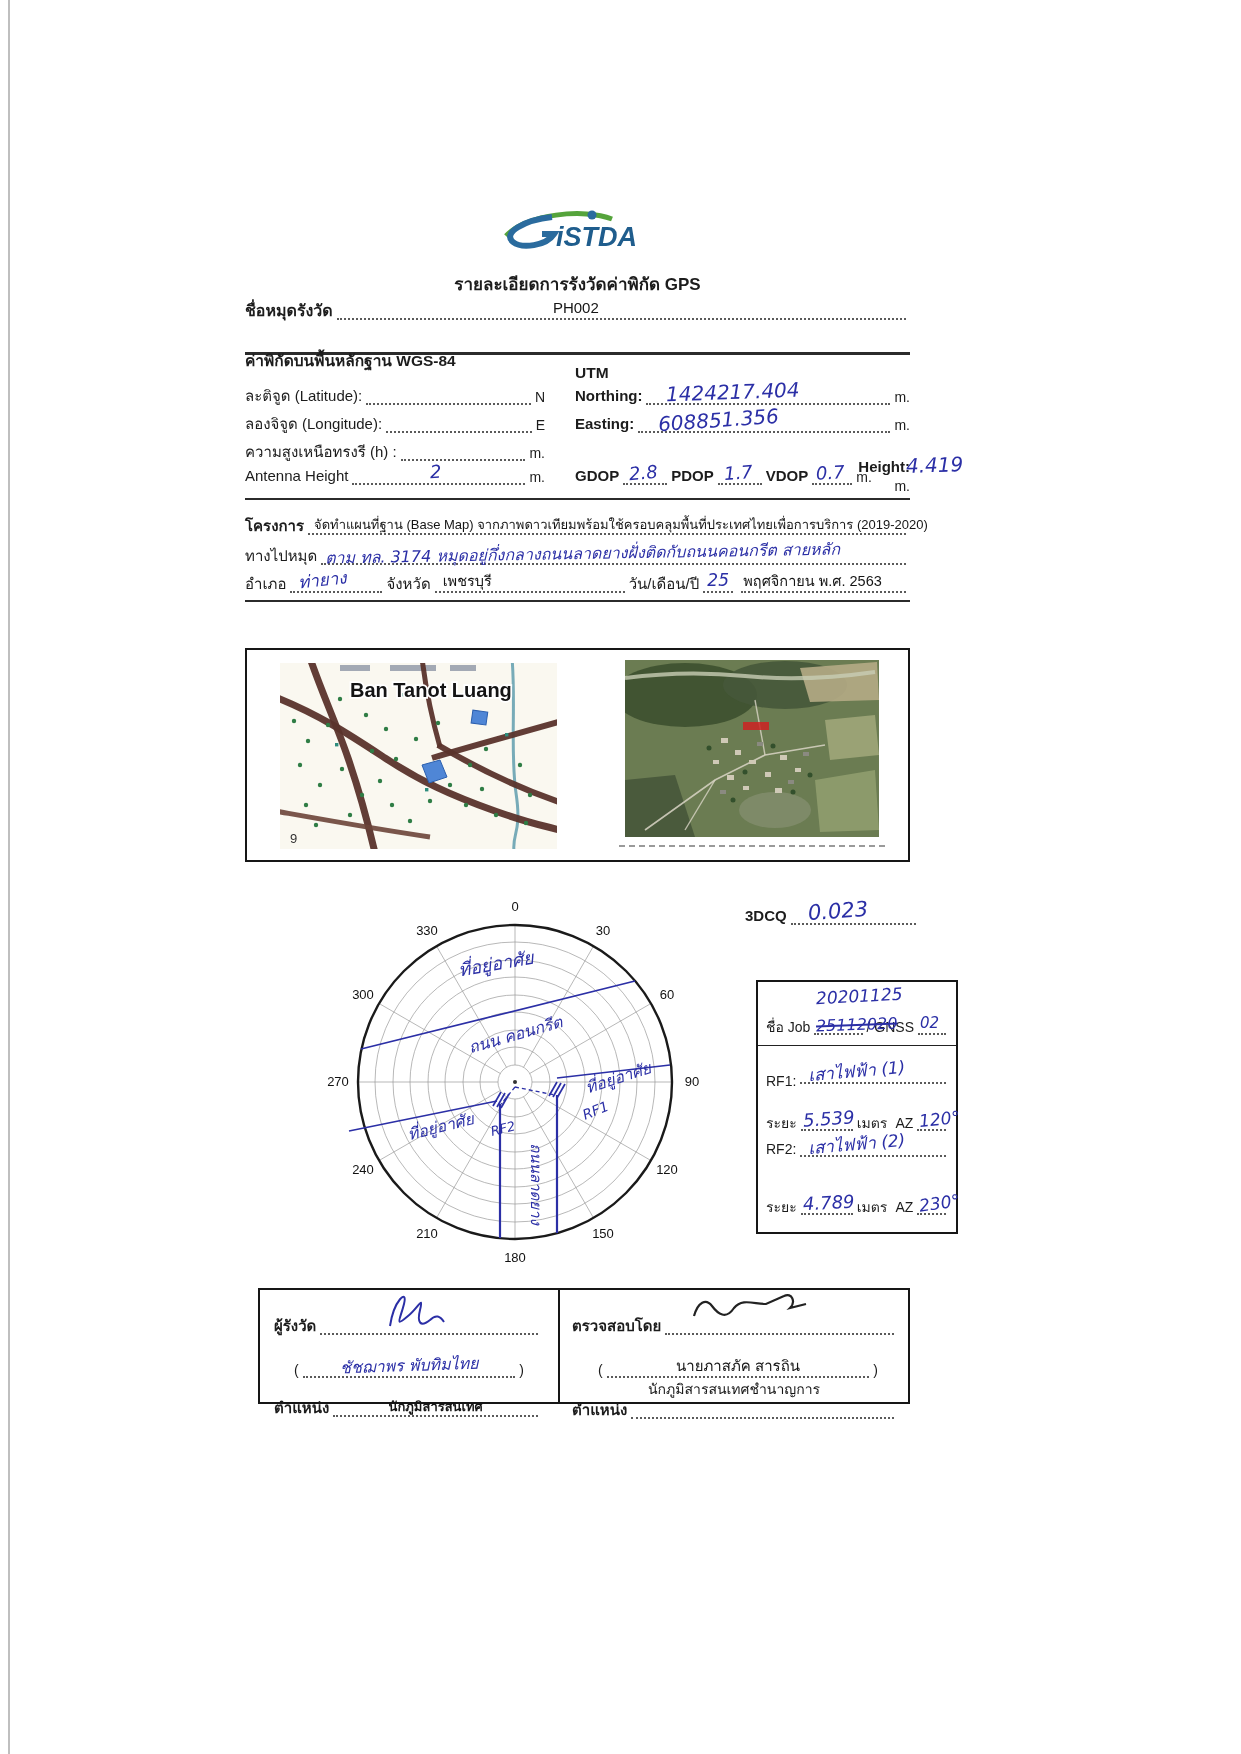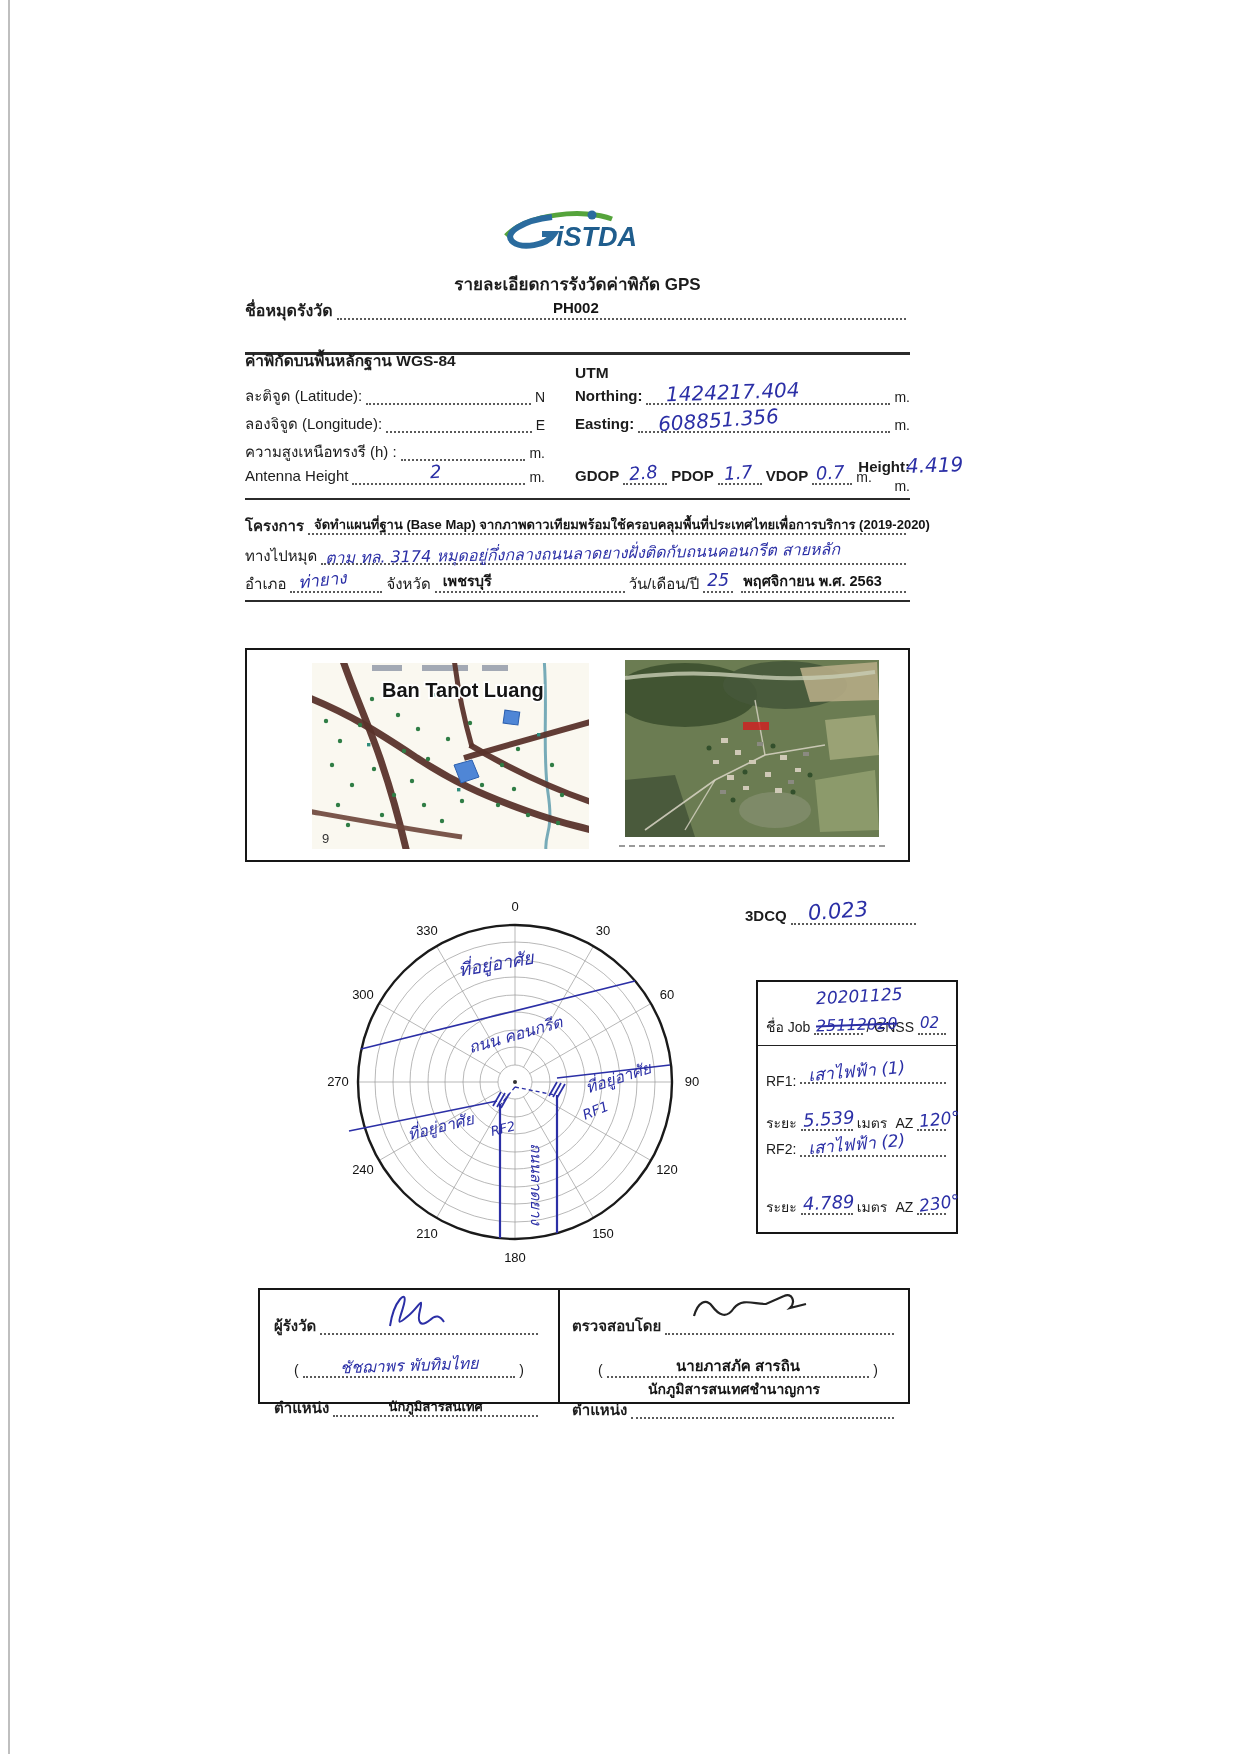--- a/index.html
+++ b/index.html
@@ -9,21 +9,21 @@
   }
   .abs{position:absolute;}
   .row{display:flex;align-items:flex-end;}
   .lbl{font-weight:600;white-space:nowrap;font-size:15px;line-height:1.1;}
   .lbl-n{font-weight:400;white-space:nowrap;font-size:14px;line-height:1.1;}
   .dots{flex:1;border-bottom:2px dotted #5a5a5a;height:3px;position:relative;margin:0 4px;}
   .dots.fixed{flex:none;}
   .sfx{white-space:nowrap;font-size:14px;}
   .hw{position:absolute;color:#2b2fa6;font-family:"DejaVu Sans",sans-serif;
       font-style:italic;white-space:nowrap;line-height:1;}
-  .typed{position:absolute;color:#151515;white-space:nowrap;line-height:1;font-weight:bold;}
+  .typed{position:absolute;color:#151515;white-space:nowrap;line-height:1;}
   .rule{border-top:2.5px solid #2b2b2b;}
   .heading{font-weight:700;font-size:15.5px;}
   .box{border:2px solid #161616;box-sizing:border-box;}
   .crossed{text-decoration:line-through;text-decoration-thickness:2px;}
 </style>
 </head>
 <body>
 
 <div class="abs" style="left:8px;top:0;width:2px;height:1754px;background:#808080;opacity:.5;"></div>
 
@@ -136,21 +136,21 @@
     <span class="hw" style="left:4px;bottom:2px;font-size:17px;">25</span>
   </span>
   <span class="dots">
     <span class="typed" style="left:2px;bottom:2px;font-size:14.5px;">พฤศจิกายน พ.ศ. 2563</span>
   </span>
 </div>
 <div class="abs rule" style="left:245px;top:600px;width:665px;"></div>
 
 <div class="abs box" style="left:245px;top:648px;width:665px;height:214px;background:#fff;">
 
-  <div class="abs" style="left:33px;top:13px;width:277px;height:186px;margin-left:32px;">
+  <div class="abs" style="left:33px;top:13px;width:277px;height:186px;">
     <svg width="277" height="186" viewBox="0 0 277 186" style="background:#faf8f0;">
       <rect x="60" y="2" width="30" height="6" fill="#3a4a6a" opacity=".45"></rect>
       <rect x="110" y="2" width="46" height="6" fill="#3a4a6a" opacity=".45"></rect>
       <rect x="170" y="2" width="26" height="6" fill="#3a4a6a" opacity=".45"></rect>
       <path d="M232 -5 C236 40 230 90 236 130 S232 170 234 188" stroke="#3e8aa0" stroke-width="3" fill="none" opacity=".7"></path>
       <path d="M-5 34 C40 52 70 72 105 95 S170 132 215 148 S265 162 282 168" stroke="#5a332b" stroke-width="7" fill="none" opacity=".95"></path>
       <path d="M30 -5 C42 30 56 60 68 95 S88 160 95 190" stroke="#5a332b" stroke-width="7" fill="none" opacity=".95"></path>
       <path d="M282 58 C240 70 195 82 152 95" stroke="#5a332b" stroke-width="6" fill="none" opacity=".95"></path>
       <path d="M142 -5 C146 28 152 56 160 84" stroke="#5a332b" stroke-width="5" fill="none" opacity=".95"></path>
       <path d="M158 82 C195 104 235 124 282 140" stroke="#5a332b" stroke-width="6" fill="none" opacity=".95"></path>

